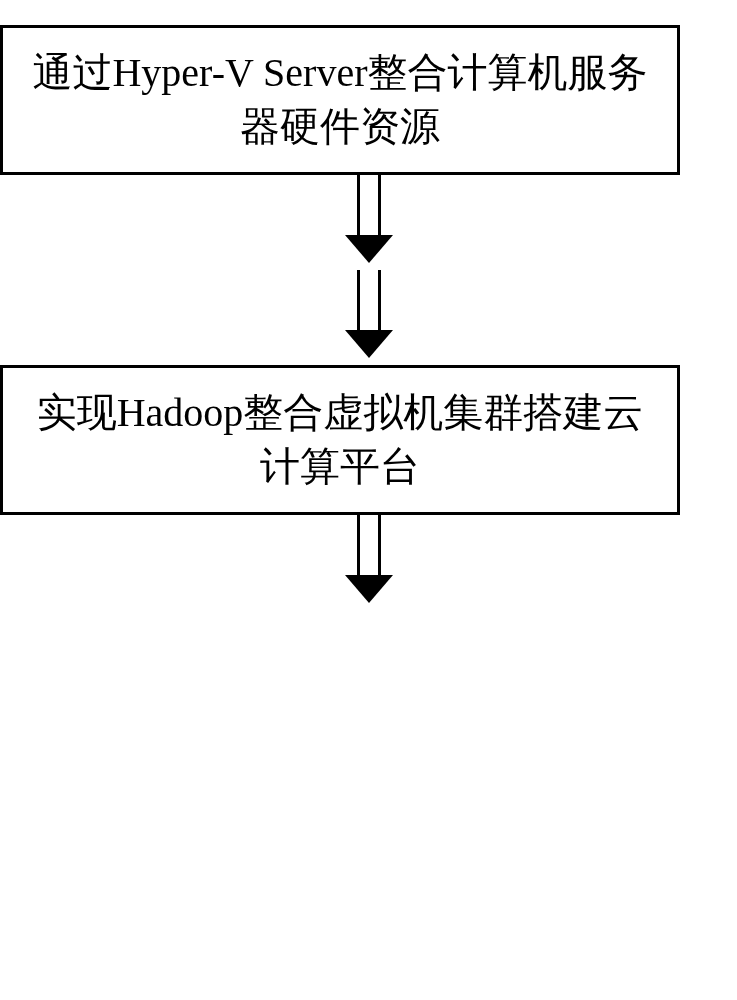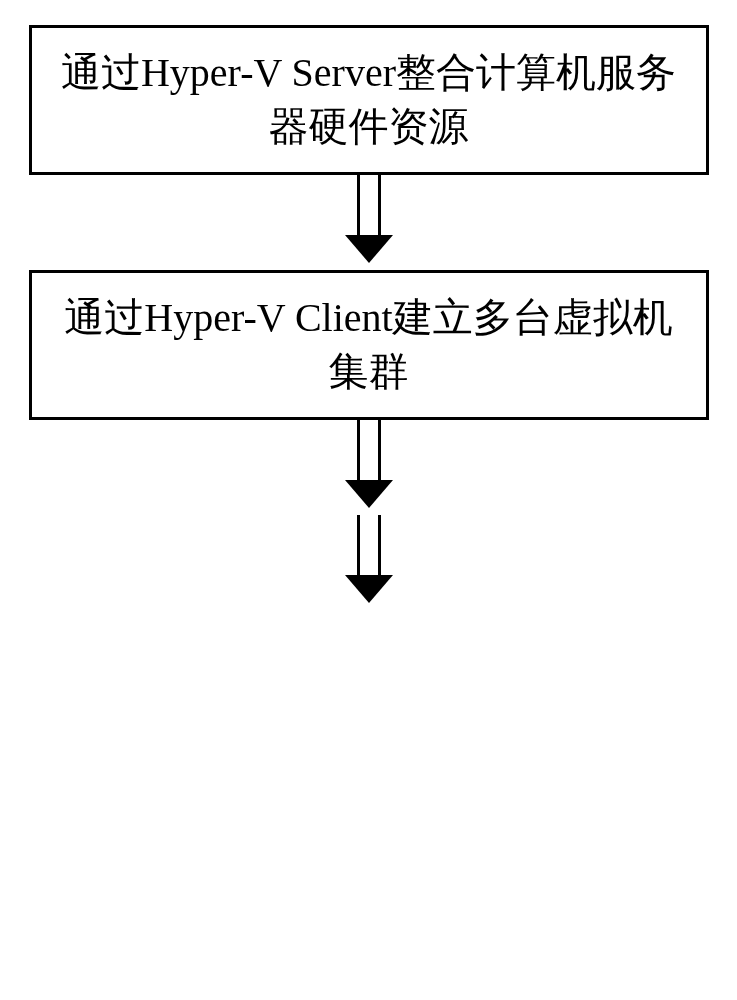--- a/index.html
+++ b/index.html
@@ -13,21 +13,20 @@
       background: #ffffff;
       font-family: "SimSun", "宋体", serif;
       display: flex;
       flex-direction: column;
       align-items: center;
       padding-top: 25px;
     }
     .flowchart {
       display: flex;
       flex-direction: column;
-      align-items: center;
       width: 100%;
     }
     .box {
       border: 3px solid #000;
       background: #fff;
       padding: 18px 20px;
       text-align: center;
       font-size: 40px;
       line-height: 1.35;
       width: 680px;
@@ -64,29 +63,29 @@
 
   <div class="box">
     <span>通过Hyper-V Server整合计算机服务器硬件资源</span>
   </div>
 
   <div class="arrow-container">
     <div class="arrow-shaft-inner"></div>
     <div class="arrow-head"></div>
   </div>
 
-  <div class="box">
-    <span>通过Hyper-V Client建立多台虚拟机集群</span>
-  </div>
 
   <div class="arrow-container">
     <div class="arrow-shaft-inner"></div>
     <div class="arrow-head"></div>
   </div>
 
+  <div class="box">
+    <span>实现Hadoop整合虚拟机集群搭建云计算平台</span>
+  </div>
 
   <div class="arrow-container">
     <div class="arrow-shaft-inner"></div>
     <div class="arrow-head"></div>
   </div>
 
 
 </div>
 
 </body></html>

